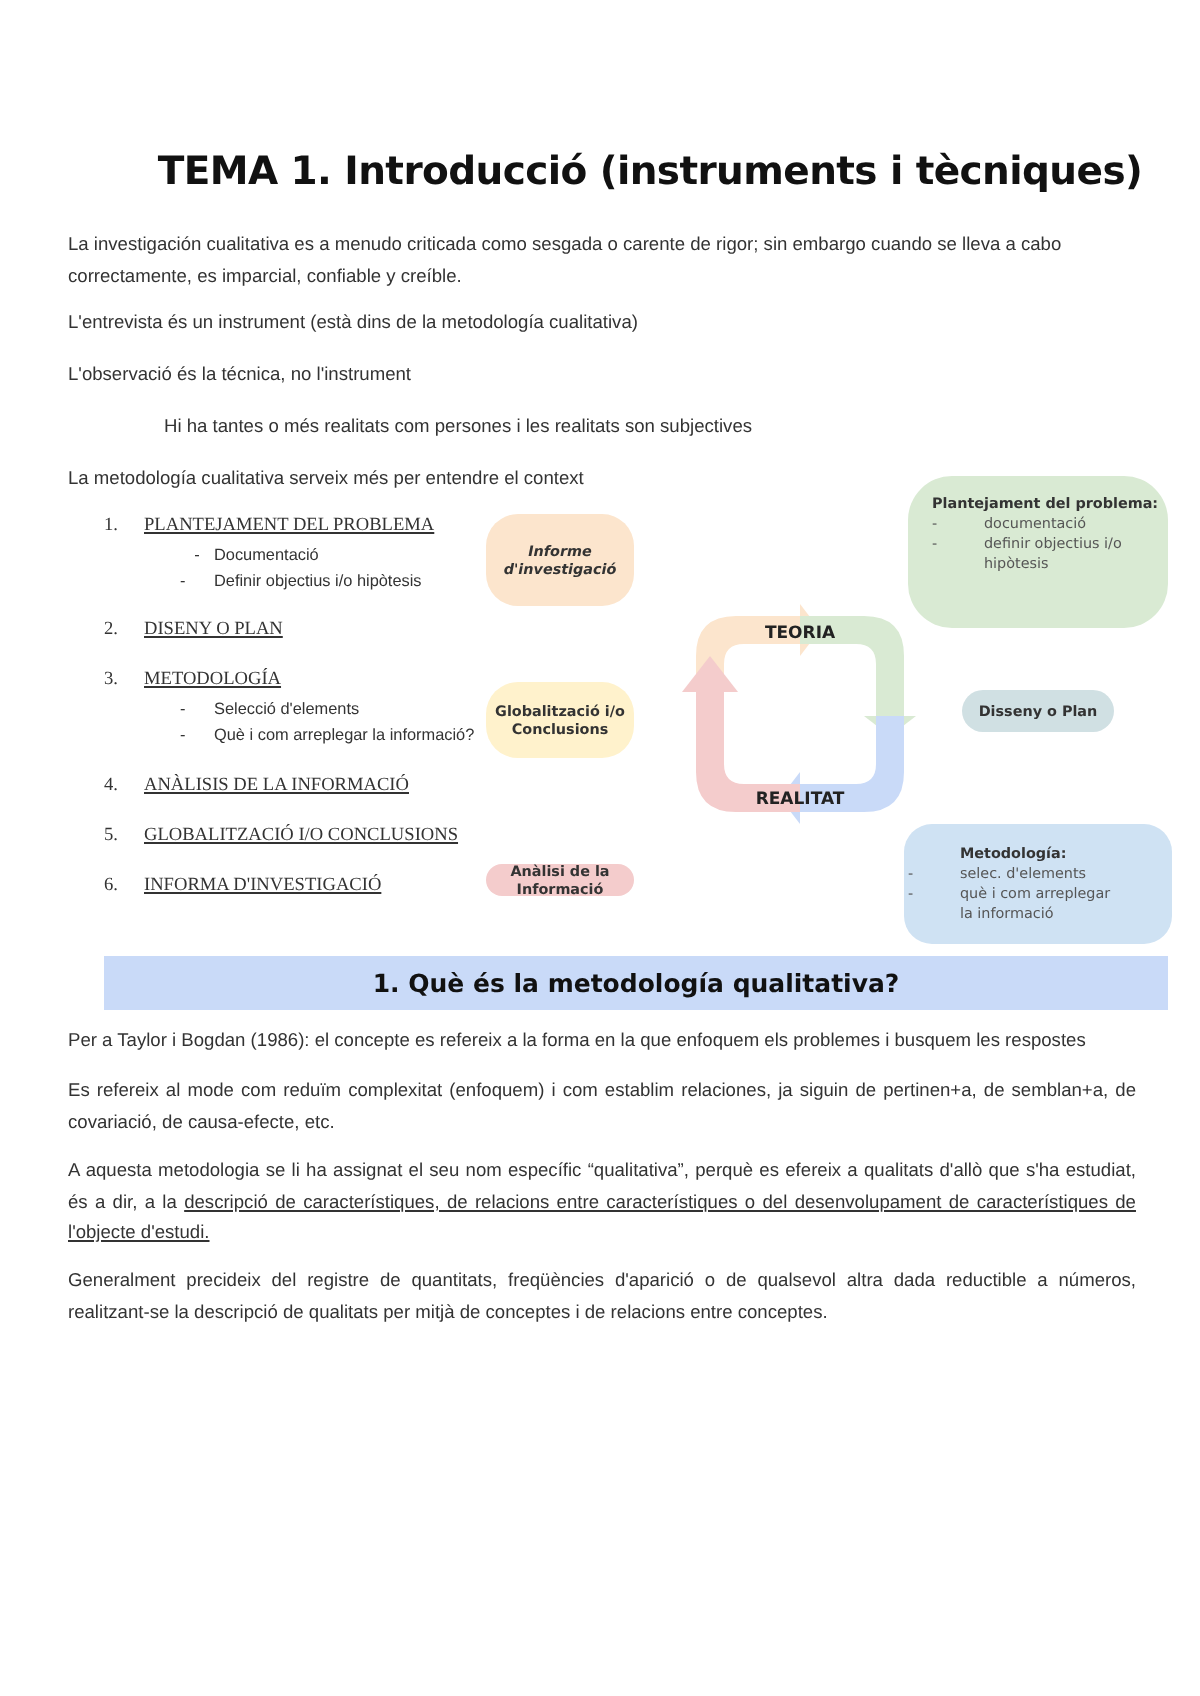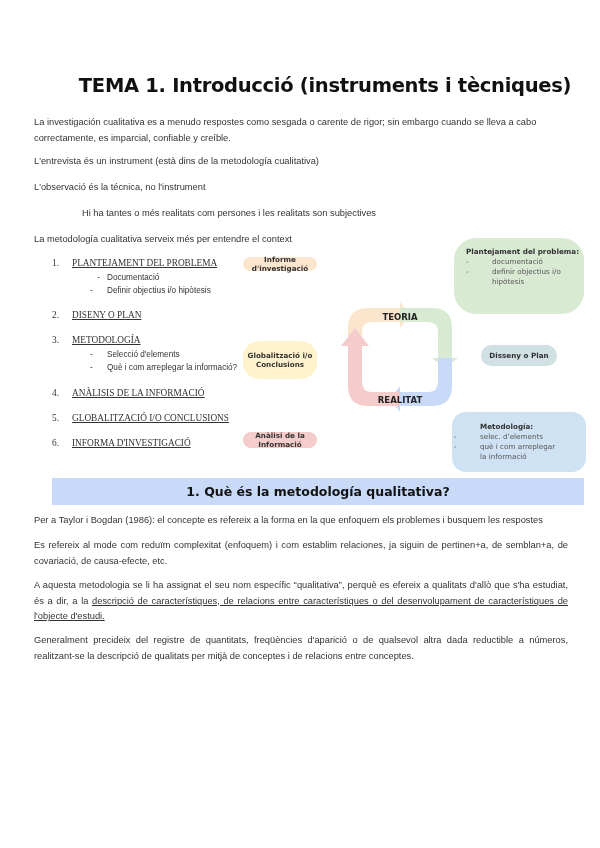--- a/index.html
+++ b/index.html
@@ -37,21 +37,21 @@
   }
   .cyc-label { font-family:"DejaVu Sans", sans-serif; font-weight:bold; font-size:8.5px; color:#222; }
 </style>
 </head>
 <body>
 
 <div>
 
   <div class="abs title">TEMA 1. Introducció (instruments i tècniques)</div>
 
-  <div class="abs p" style="top:115px;">La investigación cualitativa es a menudo respostes como sesgada o carente de rigor; sin embargo cuando se lleva a cabo correctamente, es imparcial, confiable y creíble.</div>
+  <div class="abs p" style="top:115px;">La investigación cualitativa es a menudo criticada como sesgada o carente de rigor; sin embargo cuando se lleva a cabo correctamente, es imparcial, confiable y creíble.</div>
   <div class="abs p" style="top:154px;">L'entrevista és un instrument (està dins de la metodología cualitativa)</div>
   <div class="abs p" style="top:180px;">L'observació és la técnica, no l'instrument</div>
   <div class="abs p" style="top:206px;margin-left:48px;">Hi ha tantes o més realitats com persones i les realitats son subjectives</div>
   <div class="abs p" style="top:232px;">La metodología cualitativa serveix més per entendre el context</div>
 
   <div>
     <div class="abs list-item" style="top:258px;">
       <span class="num">1.</span><span class="lbl">PLANTEJAMENT DEL PROBLEMA</span>
     </div>
     <div class="abs sub" style="top:273px;text-align:center;"><span class="dash">-</span><span>Documentació</span></div>
@@ -71,21 +71,21 @@
       <span class="num">4.</span><span class="lbl">ANÀLISIS DE LA INFORMACIÓ</span>
     </div>
     <div class="abs list-item" style="top:413px;">
       <span class="num">5.</span><span class="lbl">GLOBALITZACIÓ I/O CONCLUSIONS</span>
     </div>
     <div class="abs list-item" style="top:438px;">
       <span class="num">6.</span><span class="lbl">INFORMA D'INVESTIGACIÓ</span>
     </div>
   </div>
 
-  <div class="abs pill" style="left:243px; top:257px; width:74px; height:14px; background:#fce5cd;">Informe d'investigació</div>
+  <div class="abs pill" style="left:243px; top:257px; width:74px; height:46px; background:#fce5cd;font-style:italic;">Informe d'investigació</div>
   <div class="abs pill" style="left:243px; top:341px; width:74px; height:38px; background:#fff2cc;">Globalització i/o Conclusions</div>
   <div class="abs pill" style="left:243px; top:432px; width:74px; height:16px; background:#f4cccc;">Anàlisi de la Informació</div>
 
   <div class="abs" style="left:338px; top:298px; width:124px; height:118px;">
     <svg width="124" height="118" viewBox="0 0 124 118">
 
       <path d="M10 48 L10 30 Q10 10 30 10 L62 10 L62 24 L34 24 Q24 24 24 34 L24 48 Z" fill="#fce5cd"></path>
       <polygon points="62,4 72,17 62,30" fill="#fce5cd"></polygon>
 
       <path d="M62 10 L94 10 Q114 10 114 30 L114 60 L100 60 L100 34 Q100 24 90 24 L62 24 Z" fill="#d9ead3"></path>

